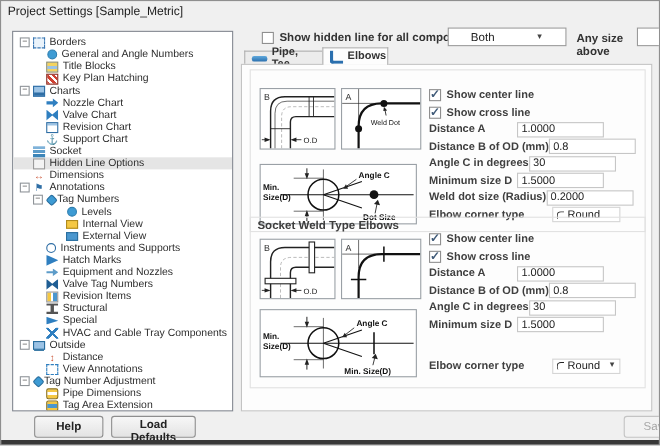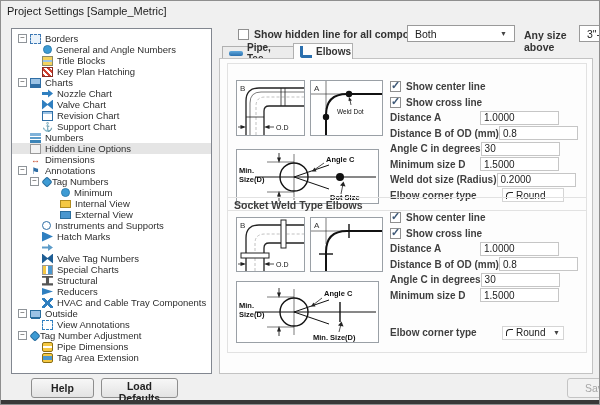--- a/index.html
+++ b/index.html
@@ -52,21 +52,21 @@
   .ic-distance{color:#c94f30;font-weight:bold;font-size:9px;line-height:10px;text-align:center;}
   .ic-distance::before{content:"↕";}
   .ic-viewannot{border:1px dashed #2f7fc0;background:#fff;}
   .ic-pipedim{background:linear-gradient(180deg,#f5c842 0 32%,#fff 32% 68%,#f5c842 68%);border:1px solid #8a6d12;border-radius:2px;}
   .ic-tagarea{background:linear-gradient(180deg,#f5c842 0 30%,#4a97cf 30% 70%,#f5c842 70%);border:1px solid #8a6d12;border-radius:2px;}
   
   .cb{width:11px;height:11px;box-sizing:border-box;border:1px solid #8f8f8f;background:#fff;flex:none;position:relative;margin-right:5px;}
   .cb.checked::after{content:"✓";position:absolute;left:0px;top:-3px;font-size:11px;font-weight:bold;color:#3f5a78;}
   #top-check{left:237px;top:27px;display:flex;align-items:center;font-size:10.5px;font-weight:bold;color:#333;}
   .combo{box-sizing:border-box;background:#fff;border:1px solid #9a9a9a;display:flex;align-items:center;
-         font-size:10.5px;color:#222;padding:0 7px;height:17px;}
+         font-size:10.5px;color:#222;padding:0 20px;height:17px;}
   .dar{margin-left:auto;font-size:7px;color:#444;}
   #combo-both{left:406px;top:24px;width:108px;}
   #lbl-size{left:523px;top:28px;font-size:10.5px;font-weight:bold;color:#333;}
   #combo-size{left:578px;top:24px;width:44px;}
   
   .tab{box-sizing:border-box;display:flex;align-items:center;gap:4px;font-size:10px;font-weight:600;color:#333;
        padding:0 6px;border:1px solid #b0b0b0;border-bottom:none;background:#ececec;}
   #tab1{left:221px;top:45px;width:72px;height:13px;}
   #tab2{left:292px;top:42px;width:60px;height:16px;background:#fdfdfd;z-index:3;}
   .pipe-ic{width:14px;height:5px;border-radius:2px;background:linear-gradient(#5fa8dc,#2a6fae);flex:none;}
@@ -75,21 +75,21 @@
   .group{position:absolute;border:1px solid #e2e2e2;box-sizing:border-box;}
   #g1{left:7px;top:4px;width:360px;height:148px;}
   #g2{left:7px;top:138px;width:360px;height:156px;}
   .gtitle{position:absolute;left:6px;top:1px;font-size:10.5px;font-weight:bold;color:#3d3d3d;}
   .diag{position:absolute;border:1px solid #9aa0a6;background:#fff;box-sizing:border-box;}
   svg{display:block;font-family:inherit;}
   
   .rcol{position:absolute;left:162px;width:194px;}
   .crow,.frow{display:flex;align-items:center;height:15.5px;font-size:10px;font-weight:bold;color:#3f3f3f;}
   .flab,.clab{flex:1;white-space:nowrap;}
-  .fin{width:79px;margin-right:25px;height:14px;box-sizing:border-box;border:1px solid #c6c6c6;background:#fff;
+  .fin{width:79px;margin-right:35px;height:14px;box-sizing:border-box;border:1px solid #c6c6c6;background:#fff;
        font-family:inherit;font-size:10px;color:#222;padding:0 3px;flex:none;}
   .cornerbox{margin-left:auto;margin-right:20px;width:62px;height:14px;box-sizing:border-box;border:1px solid #d5d5d5;background:#fff;
        display:flex;align-items:center;font-size:10px;font-weight:normal;color:#222;padding:0 3px;flex:none;}
   .corner-ic{width:6px;height:6px;border-top:1.5px solid #222;border-left:1.5px solid #222;border-top-left-radius:4px;margin-right:3px;flex:none;}
   
   .btn{position:absolute;height:20px;box-sizing:border-box;border:1px solid #8e8e8e;border-radius:3px;
        background:linear-gradient(#f7f7f7,#e3e3e3);font-family:inherit;font-size:10.5px;font-weight:bold;color:#222;}
   #btn-help{left:30px;top:377px;width:63px;}
   #btn-load{left:100px;top:377px;width:77px;}
   #btn-save{left:566px;top:377px;width:60px;color:#a6a6a6;border-color:#c4c4c4;background:#f2f2f2;font-weight:normal;}
@@ -146,21 +146,21 @@
         <span class="tl">Revision Chart</span>
       </div>
     <div class="trow lvl1">
         <span class="exp e"></span>
         <span class="tic ic-support"></span>
         <span class="tl">Support Chart</span>
       </div>
     <div class="trow lvl0">
         <span class="exp e"></span>
         <span class="tic ic-levels"></span>
-        <span class="tl">Numbers</span>
+        <span class="tl">Socket</span>
       </div>
     <div class="trow lvl0 sel">
         <span class="exp e"></span>
         <span class="tic ic-hiddenline"></span>
         <span class="tl">Hidden Line Options</span>
       </div>
     <div class="trow lvl0">
         <span class="exp e"></span>
         <span class="tic ic-dimensions"></span>
         <span class="tl">Dimensions</span>
@@ -171,21 +171,21 @@
         <span class="tl">Annotations</span>
       </div>
     <div class="trow lvl1">
         <span class="exp minus"></span>
         <span class="tic ic-tag"></span>
         <span class="tl">Tag Numbers</span>
       </div>
     <div class="trow lvl2">
         <span class="exp e"></span>
         <span class="tic ic-circle"></span>
-        <span class="tl">Minimum</span>
+        <span class="tl">Levels</span>
       </div>
     <div class="trow lvl2">
         <span class="exp e"></span>
         <span class="tic ic-rect-yellow"></span>
         <span class="tl">Internal View</span>
       </div>
     <div class="trow lvl2">
         <span class="exp e"></span>
         <span class="tic ic-rect-blue"></span>
         <span class="tl">External View</span>
@@ -196,50 +196,56 @@
         <span class="tl">Instruments and Supports</span>
       </div>
     <div class="trow lvl1">
         <span class="exp e"></span>
         <span class="tic ic-hatchmarks"></span>
         <span class="tl">Hatch Marks</span>
       </div>
     <div class="trow lvl1">
         <span class="exp e"></span>
         <span class="tic ic-equipment"></span>
+        <span class="tl">Equipment and Nozzles</span>
       </div>
     <div class="trow lvl1">
         <span class="exp e"></span>
         <span class="tic ic-valvetag"></span>
         <span class="tl">Valve Tag Numbers</span>
       </div>
     <div class="trow lvl1">
         <span class="exp e"></span>
         <span class="tic ic-special"></span>
-        <span class="tl">Special Charts</span>
+        <span class="tl">Revision Items</span>
       </div>
     <div class="trow lvl1">
         <span class="exp e"></span>
         <span class="tic ic-structural"></span>
         <span class="tl">Structural</span>
       </div>
     <div class="trow lvl1">
         <span class="exp e"></span>
         <span class="tic ic-reducer"></span>
-        <span class="tl">Reducers</span>
+        <span class="tl">Special</span>
       </div>
     <div class="trow lvl1">
         <span class="exp e"></span>
         <span class="tic ic-hvac"></span>
         <span class="tl">HVAC and Cable Tray Components</span>
       </div>
     <div class="trow lvl0">
         <span class="exp minus"></span>
         <span class="tic ic-outside"></span>
         <span class="tl">Outside</span>
+      </div>
+    <div class="trow lvl1">
+        <span class="exp e"></span>
+        <span class="tic ic-distance"></span>
+        <span class="tl">Distance</span>
       </div>
     <div class="trow lvl1">
         <span class="exp e"></span>
         <span class="tic ic-viewannot"></span>
         <span class="tl">View Annotations</span>
       </div>
     <div class="trow lvl0">
         <span class="exp minus"></span>
         <span class="tic ic-tag"></span>
         <span class="tl">Tag Number Adjustment</span>

